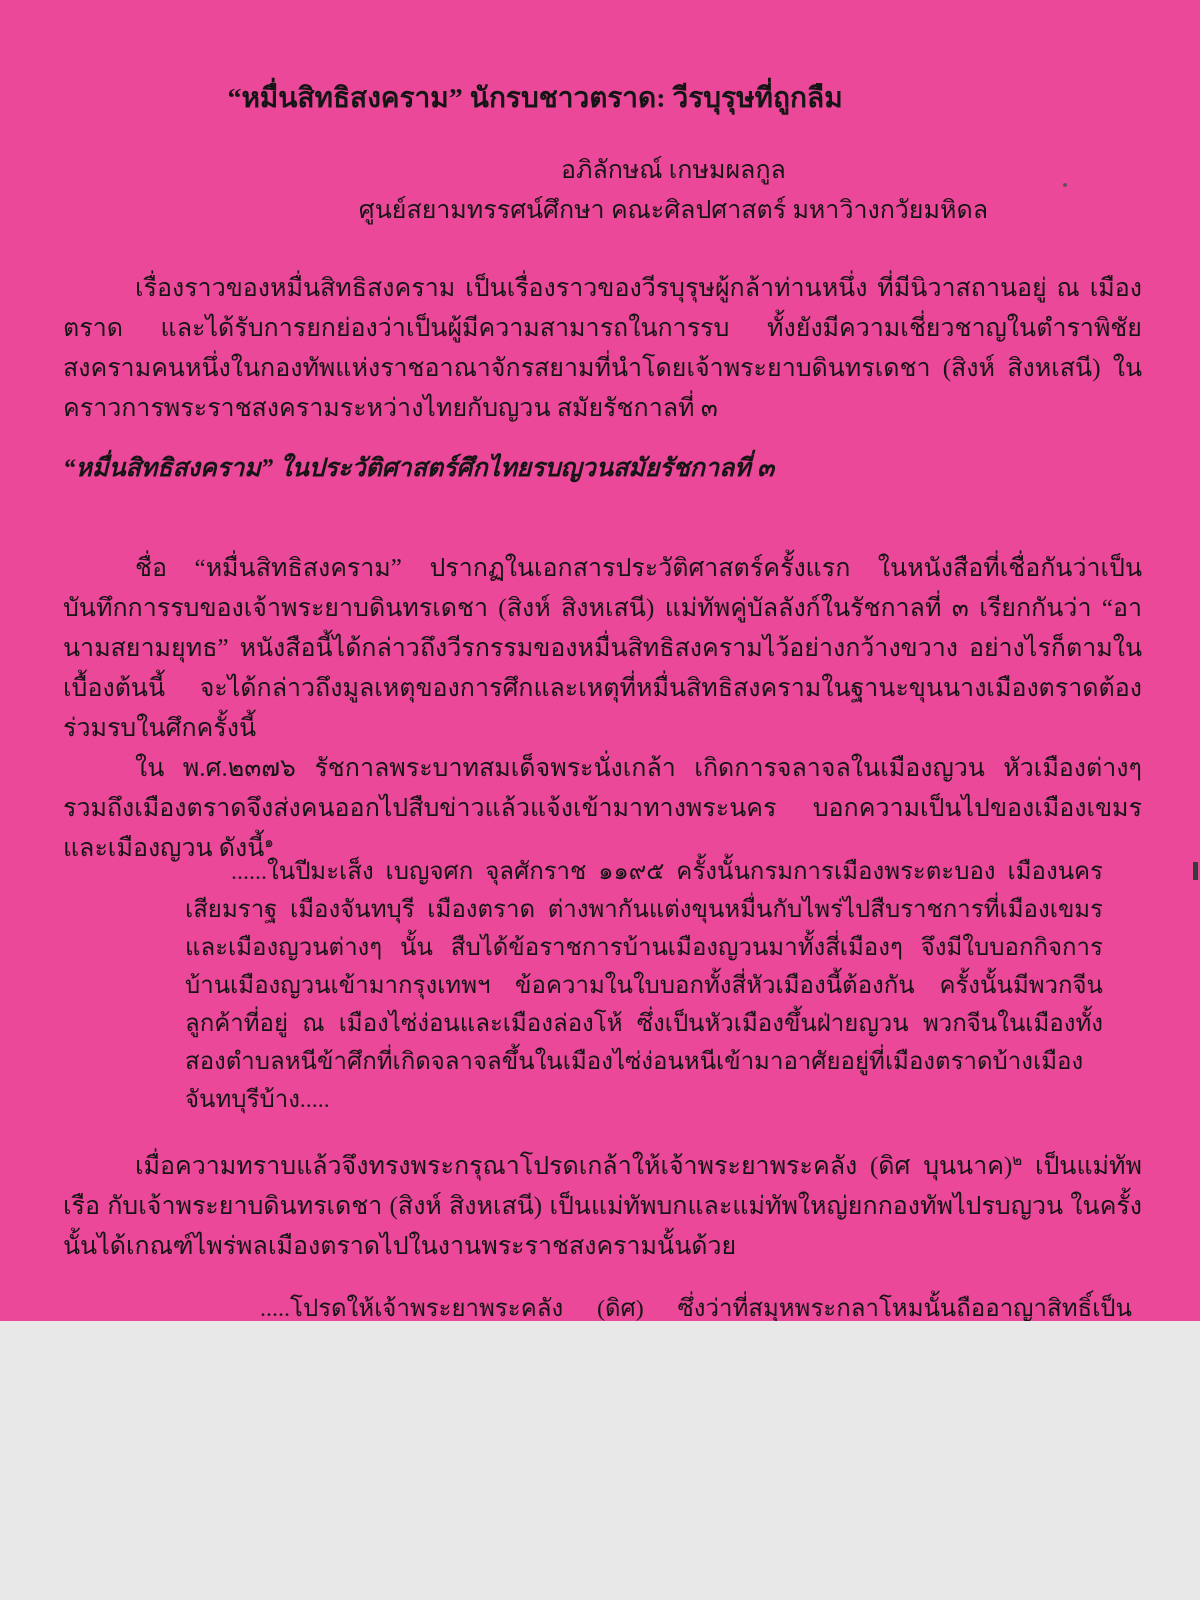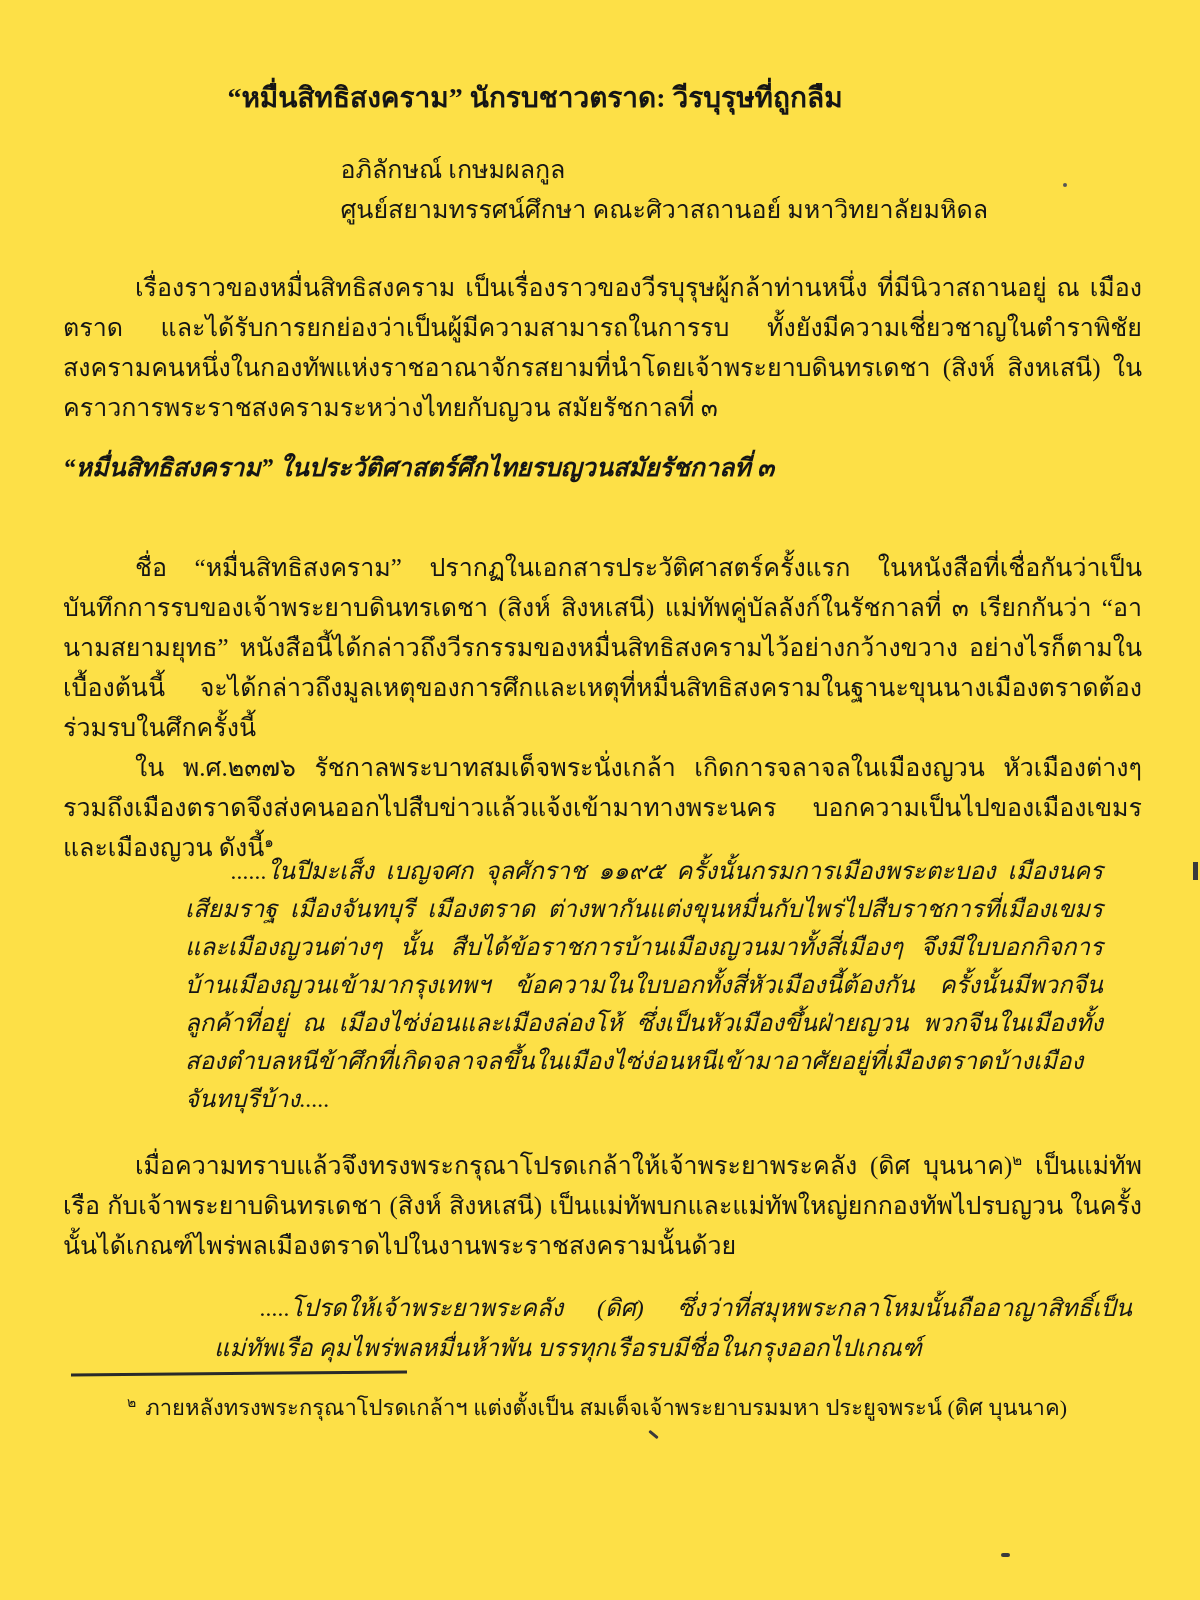--- a/index.html
+++ b/index.html
@@ -3,43 +3,43 @@
 <meta charset="utf-8">
 <style>
   html, body {
     margin: 0;
     padding: 0;
     background: #e8e8e8;
   }
   .page {
     position: relative;
     width: 1200px;
-    height: 1600px;
+    height: 1321px;
     margin: 0 auto;
-    background: #fde047;
+    background: #ec4899;
     color: #151515;
     font-family: "Liberation Serif", "DejaVu Serif", serif;
     overflow: hidden;
   }
   .title {
     position: absolute;
     top: 78px;
     left: 0;
     width: 1070px;           
     text-align: center;
     font-size: 28px;
     font-weight: 700;
     line-height: 40px;
     margin: 0;
   }
   .byline {
     position: absolute;
     top: 150px;
     right: 212px;
-    text-align: left;
+    text-align: center;
     font-size: 25px;
     line-height: 40px;
   }
   .bodyblock {
     position: absolute;
     left: 63px;
     width: 1079px;
     font-size: 25px;
     line-height: 40px;
     text-align: justify;
@@ -52,21 +52,20 @@
   .heading     { top: 448px; font-weight: 700; text-align: left; }
   .heading p   { text-indent: 0; font-style: italic; }
   .par-record  { top: 548px; }
   .par-command { top: 1146px; }
   .quote {
     position: absolute;
     left: 185px;
     width: 918px;
     margin: 0;
     font-size: 24px;
-    font-style: italic;
     line-height: 38px;
     text-align: justify;
     text-indent: 46px;
   }
   .quote-1 { top: 852px; }
   .quote-2 { top: 1288px; line-height: 40px; margin-left: 29px; }
   sup.fn-ref {
     font-size: 15px;
     line-height: 0;
     vertical-align: super;
@@ -108,21 +107,21 @@
 </style>
 </head>
 <body>
 
 <div class="page">
 
   <h1 class="title">“หมื่นสิทธิสงคราม” นักรบชาวตราด: วีรบุรุษที่ถูกลืม</h1>
 
   <div class="byline">
     <div>อภิลักษณ์ เกษมผลกูล</div>
-    <div>ศูนย์สยามทรรศน์ศึกษา คณะศิวาสถานอย์ มหาวิทยาลัยมหิดล</div>
+    <div>ศูนย์สยามทรรศน์ศึกษา คณะศิลปศาสตร์ มหาวิางกวัยมหิดล</div>
   </div>
 
   <div class="bodyblock par-intro">
     <p>เรื่องราวของหมื่นสิทธิสงคราม เป็นเรื่องราวของวีรบุรุษผู้กล้าท่านหนึ่ง ที่มีนิวาสถานอยู่ ณ เมืองตราด และได้รับการยกย่องว่าเป็นผู้มีความสามารถในการรบ ทั้งยังมีความเชี่ยวชาญในตำราพิชัยสงครามคนหนึ่งในกองทัพแห่งราชอาณาจักรสยามที่นำโดยเจ้าพระยาบดินทรเดชา (สิงห์ สิงหเสนี) ในคราวการพระราชสงครามระหว่างไทยกับญวน สมัยรัชกาลที่ ๓</p>
   </div>
 
   <div class="bodyblock heading">
     <p>“หมื่นสิทธิสงคราม” ในประวัติศาสตร์ศึกไทยรบญวนสมัยรัชกาลที่ ๓</p>
   </div>
 

